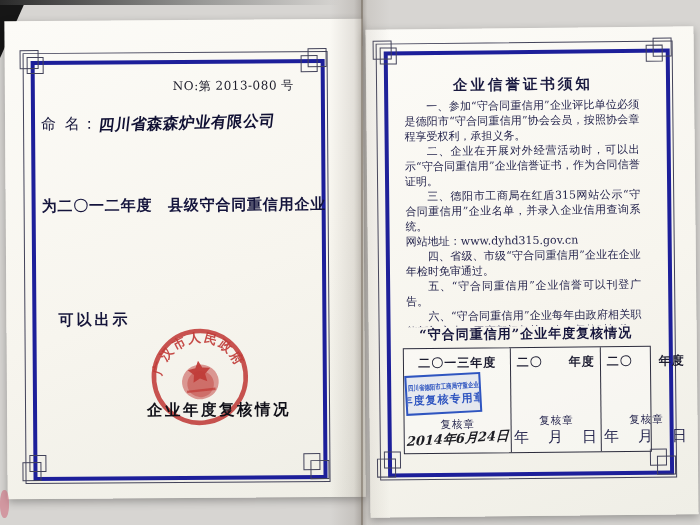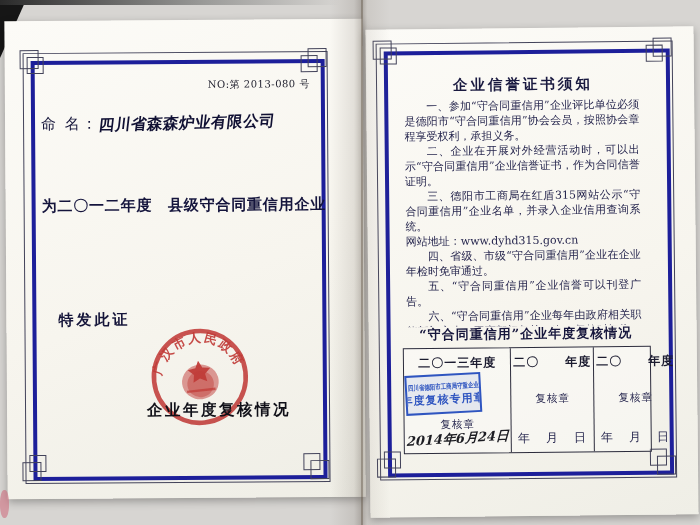--- a/index.html
+++ b/index.html
@@ -41,22 +41,22 @@
   .page-left  .corner.tl { left:15px;  top:29px; }
   .page-left  .corner.tr { left:303px; top:29px; }
   .page-left  .corner.bl { left:15px;  top:441px; }
   .page-left  .corner.br { left:303px; top:441px; }
   .page-right .corner.tl { left:7px;   top:11px; }
   .page-right .corner.tr { left:287px; top:11px; }
   .page-right .corner.bl { left:7px;   top:429px; }
   .page-right .corner.br { left:287px; top:429px; }
 
   
-  .serial { position:absolute; left:168px; top:58px; font-size:10px; color:#1d1d2b;
-    letter-spacing:.5px; z-index:4;margin-left:35px; }
+  .serial { position:absolute; left:168px; top:58px; font-size:12px; color:#1d1d2b;
+    letter-spacing:.5px; z-index:4; }
   .name-line { position:absolute; left:36px; top:93px; display:flex; align-items:baseline; z-index:4; }
   .name-label { font-size:15px; font-weight:normal; color:#15153a; letter-spacing:2px; }
   .company-name { font-size:15.5px; font-weight:bold; color:#101033;
     transform:skewX(-8deg) rotate(-1deg); letter-spacing:.5px; }
   .award-line { position:absolute; left:36px; top:176px; font-size:15px; font-weight:bold;
     color:#14143c; letter-spacing:.8px; white-space:nowrap; z-index:4; }
   .issue-line { position:absolute; left:52px; top:290px; font-size:15px; font-weight:bold;
     color:#15153a; letter-spacing:3px; z-index:4; }
   .gov-seal { position:absolute; left:142px; top:306px; width:102px; height:102px;
     z-index:3; opacity:.93; mix-blend-mode:multiply; transform:rotate(-6deg); }
@@ -74,21 +74,21 @@
   .review-title { position:absolute; left:18px; top:297px; width:278px; text-align:center;
     font-size:13px; font-weight:bold; letter-spacing:1px; color:#16163c; z-index:4; }
   .review-table { position:absolute; left:34px; top:319px; width:246px; height:104px;
     border:1.5px solid #2c2c3c; display:flex; background:rgba(255,255,255,.35); z-index:4; }
   .review-cell { flex:1; position:relative; display:flex; flex-direction:column;
     align-items:center; justify-content:space-between; padding:6px 2px 5px; }
   .review-cell + .review-cell { border-left:1.5px solid #2c2c3c; }
   .year-label { font-size:12px; font-weight:bold; letter-spacing:1px; color:#1c1c30; white-space:nowrap; }
   .cell-footer { text-align:center; }
   .seal-label { font-size:10.5px; color:#26264e; letter-spacing:1px; }
-  .date-placeholder { font-size:12px; color:#26264e; letter-spacing:2px; white-space:nowrap;margin-top:24px; }
+  .date-placeholder { font-size:15px; color:#26264e; letter-spacing:2px; white-space:nowrap; }
   .review-date { font-size:13px; font-weight:bold; font-style:italic; color:#1c1c22;
     transform:rotate(-3deg) skewX(-6deg); white-space:nowrap; margin-top:-2px; }
   .review-stamp { position:absolute; left:1px; top:25px; width:72px; height:36px;
     border:2.5px solid #2f55c0; background:rgba(70,110,210,.10); transform:rotate(-2.5deg);
     display:flex; flex-direction:column; align-items:center; justify-content:center;
     color:#2f55c0; overflow:hidden; }
   .stamp-line1 { font-size:7px; font-weight:bold; white-space:nowrap; transform:scaleX(.78);
     letter-spacing:0; }
   .stamp-line2 { font-size:11px; font-weight:bold; white-space:nowrap; letter-spacing:1px; }
 
@@ -118,21 +118,21 @@
 
     <div class="serial">NO:第 2013-080 号</div>
 
     <div class="name-line">
       <span class="name-label">命 名：</span>
       <span class="company-name">四川省森森炉业有限公司</span>
     </div>
 
     <div class="award-line">为二〇一二年度　县级守合同重信用企业</div>
 
-    <div class="issue-line">特发此证</div>
+    <div class="issue-line">可以出示</div>
 
     <svg class="gov-seal" viewBox="0 0 100 100">
       <defs>
           <path id="sealArc" d="M 14 66 A 38 38 0 1 1 86 66" fill="none"></path>
         </defs>
       <circle cx="50" cy="50" r="45" fill="none" stroke="#c5302e" stroke-width="4.5" opacity=".88"></circle>
       <text font-size="12.5" font-weight="bold" fill="#c5302e" opacity=".92" letter-spacing="2">
         <textPath href="#sealArc" startOffset="50%" text-anchor="middle">广汉市人民政府</textPath>
       </text>
       <g>

